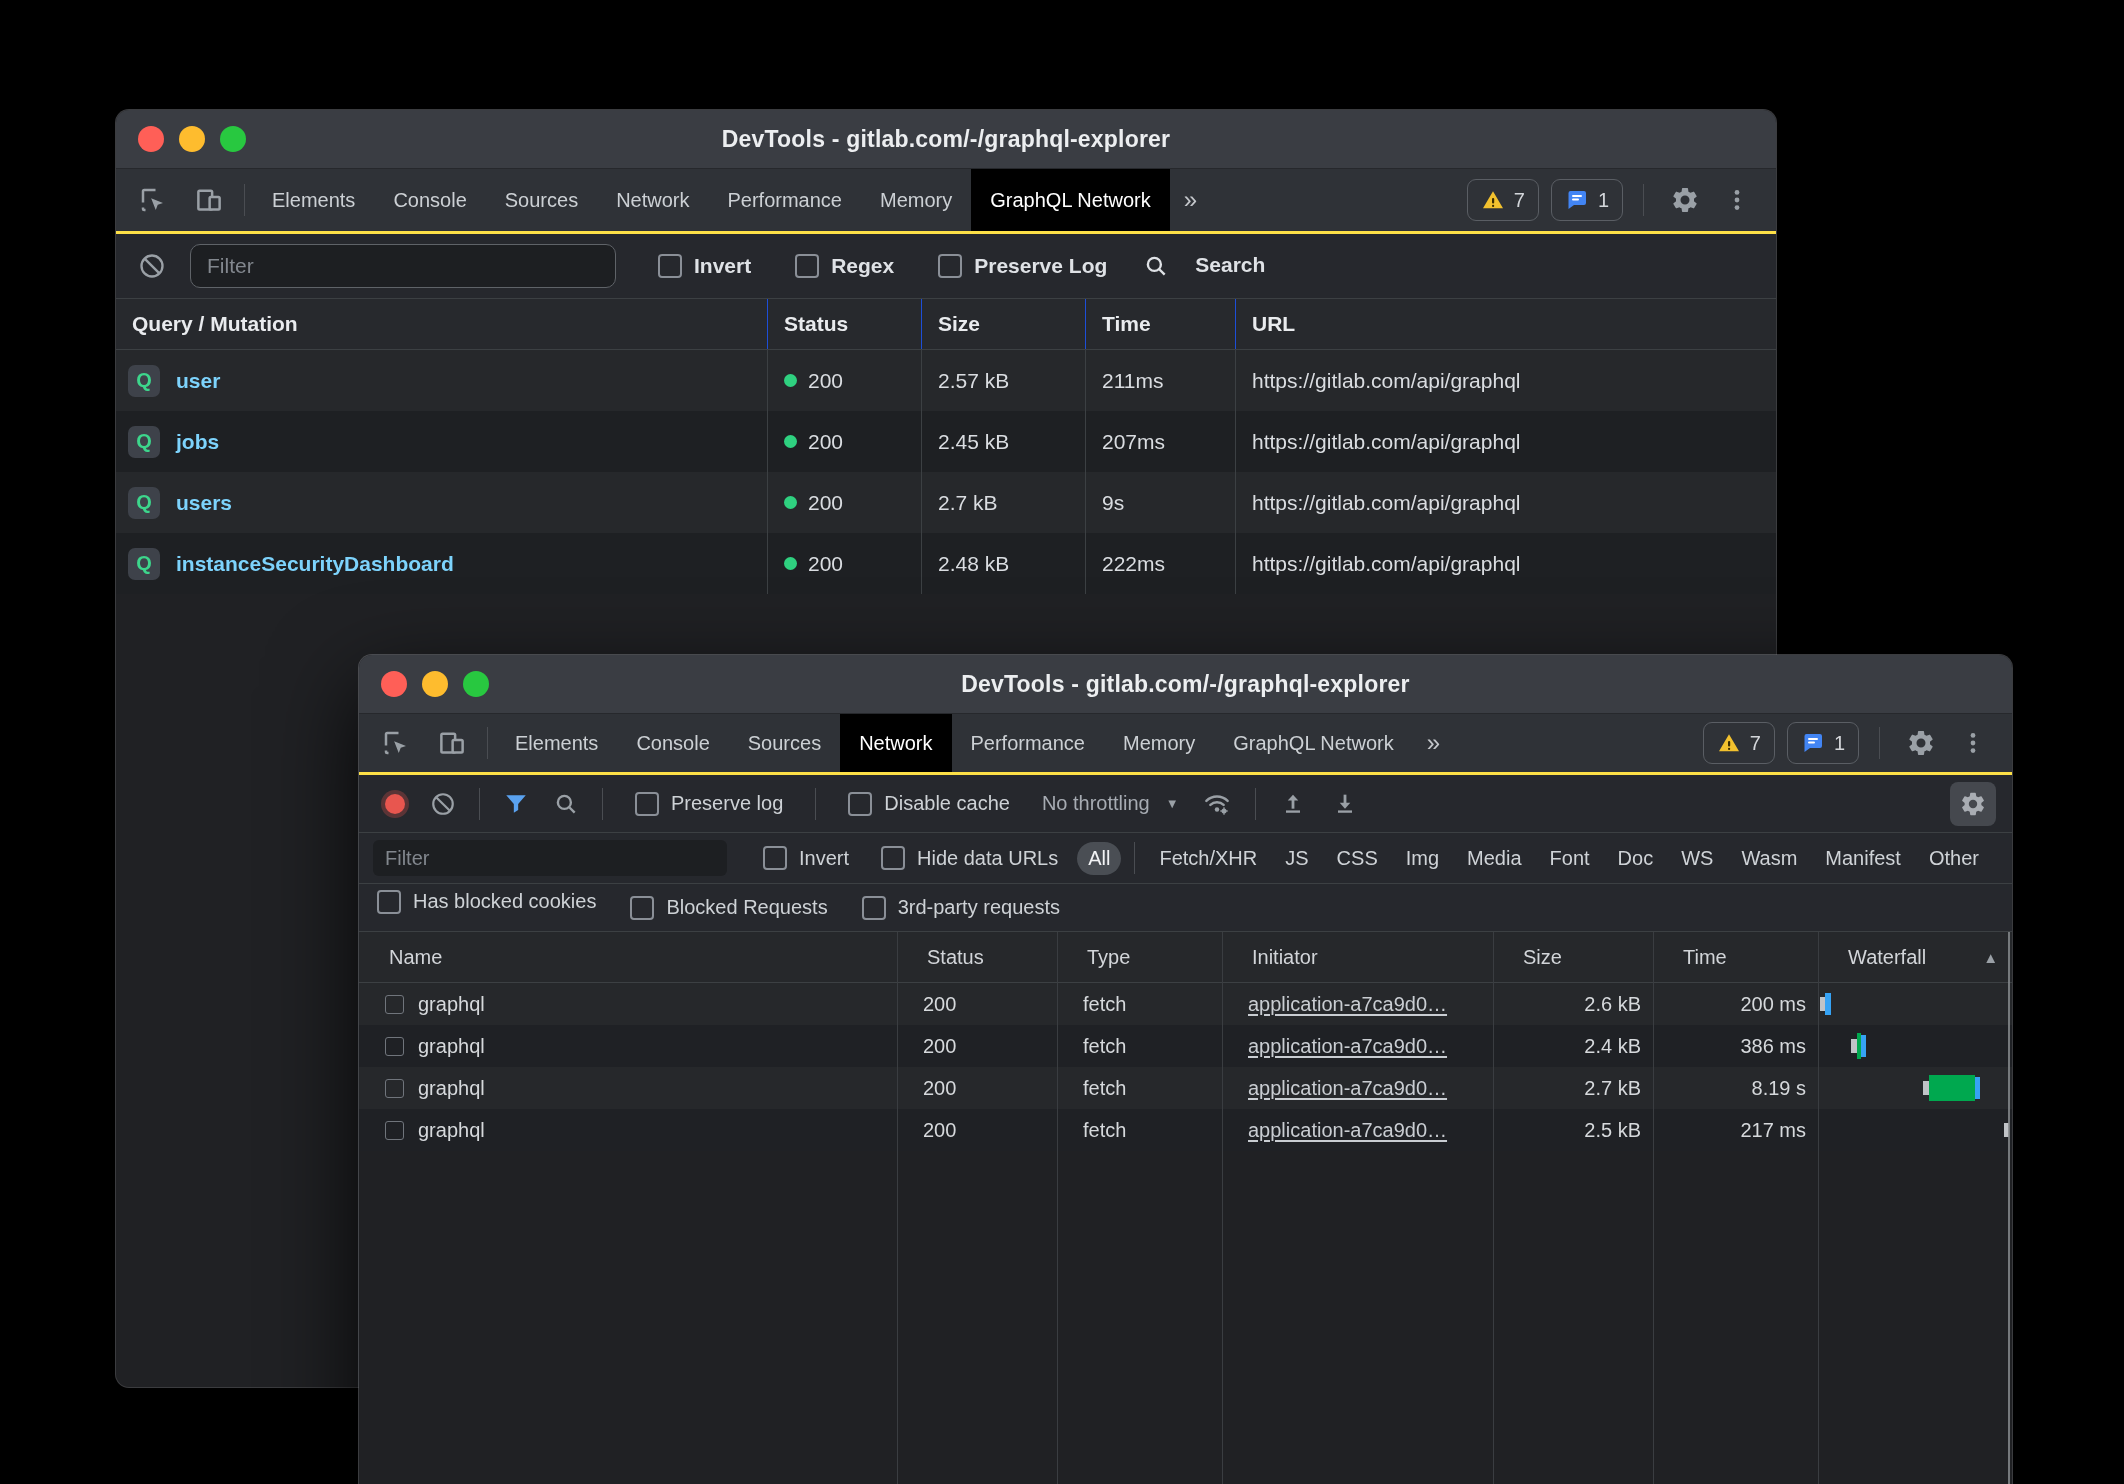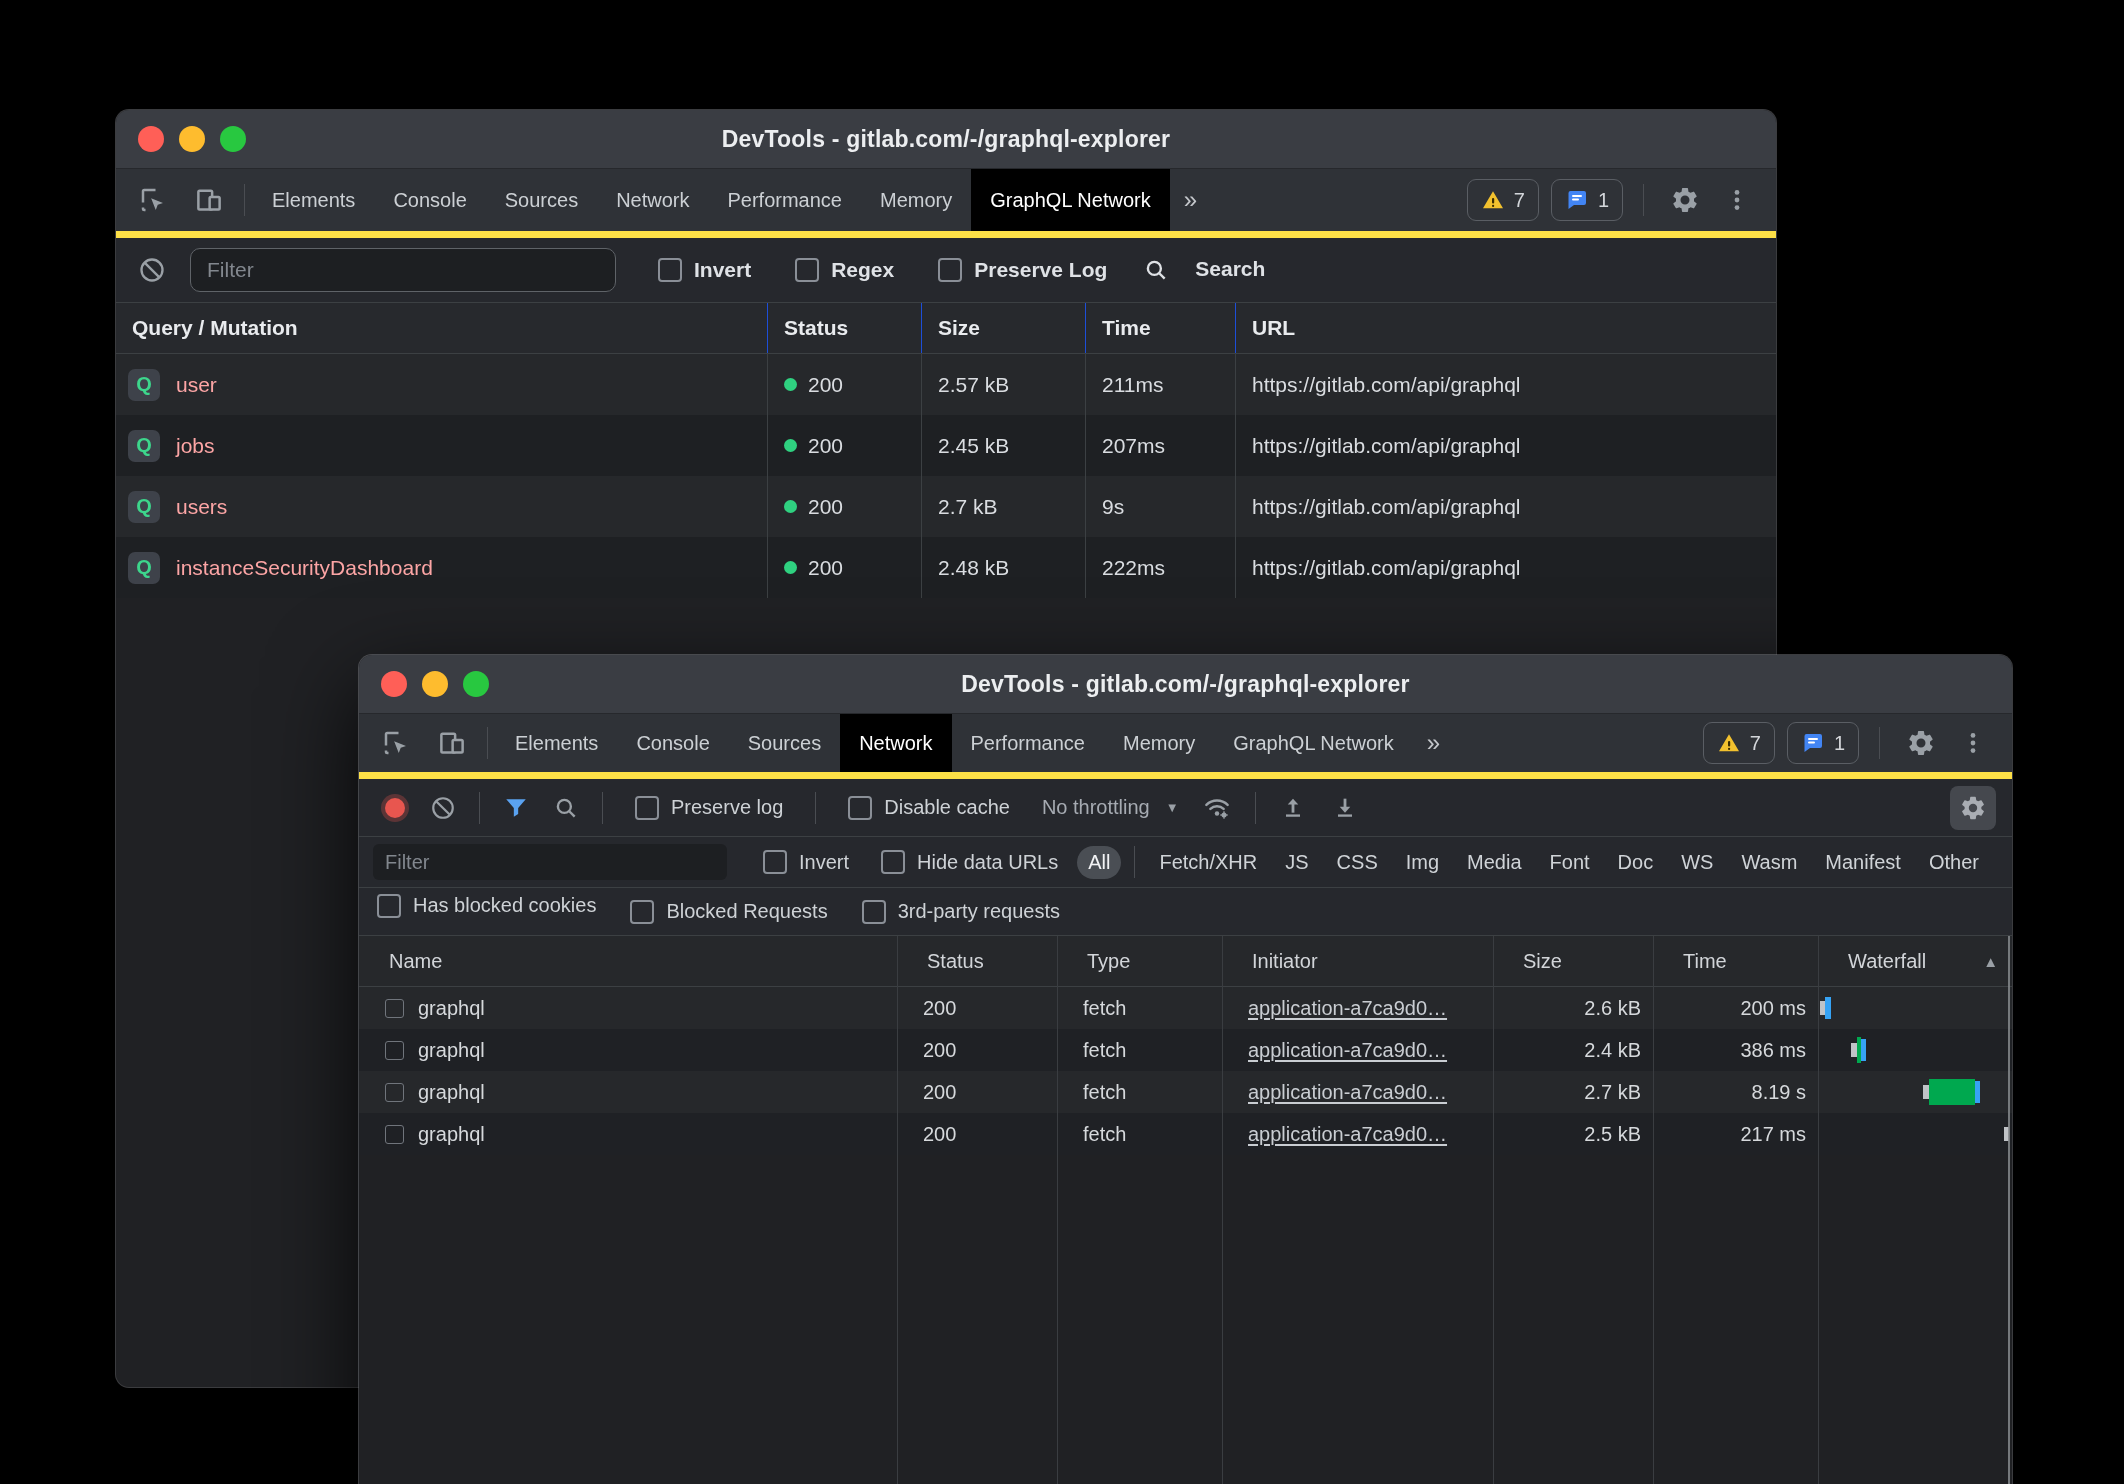--- a/index.html
+++ b/index.html
@@ -16,21 +16,21 @@
   #win-front{left:359px;top:655px;width:1653px;height:980px;z-index:2;border-bottom-left-radius:0;border-bottom-right-radius:0}
 
   
   .titlebar{height:58px;background:#3a3d43;display:flex;align-items:center;justify-content:center;position:relative;border-bottom:1px solid #26282c}
   .lights{position:absolute;left:22px;top:0;height:100%;display:flex;align-items:center;gap:15px}
   .light{width:26px;height:26px;border-radius:50%}
   .light.r{background:#ff5f57}.light.y{background:#febc2e}.light.g{background:#28c840}
   .wtitle{font-size:23px;font-weight:700;color:#eceef0;letter-spacing:.2px}
 
   
-  .tabbar{height:62px;background:#2f3237;display:flex;align-items:stretch;border-bottom:7px solid #fde047}
+  .tabbar{height:62px;background:#2f3237;display:flex;align-items:stretch;border-bottom:3px solid #fde047}
   #win-front .tabbar{height:58px}
   .tab-icons{display:flex;align-items:center;padding:0 6px 0 16px;gap:14px;color:#9aa0a6}
   .vdiv{width:1px;align-self:center;height:32px;background:#4a4d52;margin:0 8px}
   .tab{display:flex;align-items:center;padding:0 19px;font-size:20px;color:#ccd0d4;white-space:nowrap;cursor:default}
   .tab.sel{background:#000;color:#fff}
   .overflow-btn{display:flex;align-items:center;padding:0 14px;font-size:24px;color:#c4c7cb}
   .tab-right{margin-left:auto;display:flex;align-items:center;gap:12px;padding-right:20px}
   .badge{display:flex;align-items:center;gap:9px;border:1px solid #5a5e64;border-radius:9px;height:40px;padding:0 13px;font-size:20px;color:#d3d6da}
   .icnbtn{display:flex;align-items:center;justify-content:center;color:#9aa0a6;padding:0 6px}
 
@@ -64,21 +64,21 @@
   .bt-head{height:50px;background:#27292d;border-bottom:1px solid #3c4043;font-size:21px;font-weight:700;color:#e9ebee}
   .bt-head>div{display:flex;align-items:center;padding-left:16px;border-right:1px solid #1d4ed8}
   .bt-head>div:last-child{border-right:none}
   .bt-row{height:61px;font-size:21px;color:#dadde1}
   .bt-row:nth-child(odd){background:#26282b}
   .bt-row:nth-child(even){background:#1e2023}
   .bt-row>div{display:flex;align-items:center;padding-left:16px;border-right:1px solid #3c4043;overflow:hidden;white-space:nowrap}
   .bt-row>div:last-child{border-right:none}
   .qcell{gap:16px;padding-left:12px!important}
   .qbadge{width:32px;height:32px;border-radius:7px;background:#3e424a;color:#3dd68c;font-weight:700;font-size:20px;display:flex;align-items:center;justify-content:center;flex:0 0 auto}
-  .qname{font-weight:400;color:#fca5a5}
+  .qname{font-weight:700;color:#7dd3fc}
   .dot{width:13px;height:13px;border-radius:50%;background:#2fd180;margin-right:11px;flex:0 0 auto}
 
   
   .ftable{position:relative;flex:1}
   .ft-head,.ft-row{display:grid;grid-template-columns:538px 160px 165px 271px 160px 165px 1fr}
   .ft-head{height:50px;background:#26282b;border-bottom:1px solid #3c4043;font-size:20px;color:#d2d5d9}
   .ft-head>div{display:flex;align-items:center;padding-left:30px}
   .ft-row{height:42px;font-size:20px;color:#d6d9dc}
   .ft-row.odd{background:#26282b}
   .ft-row.even{background:#1f2125}

